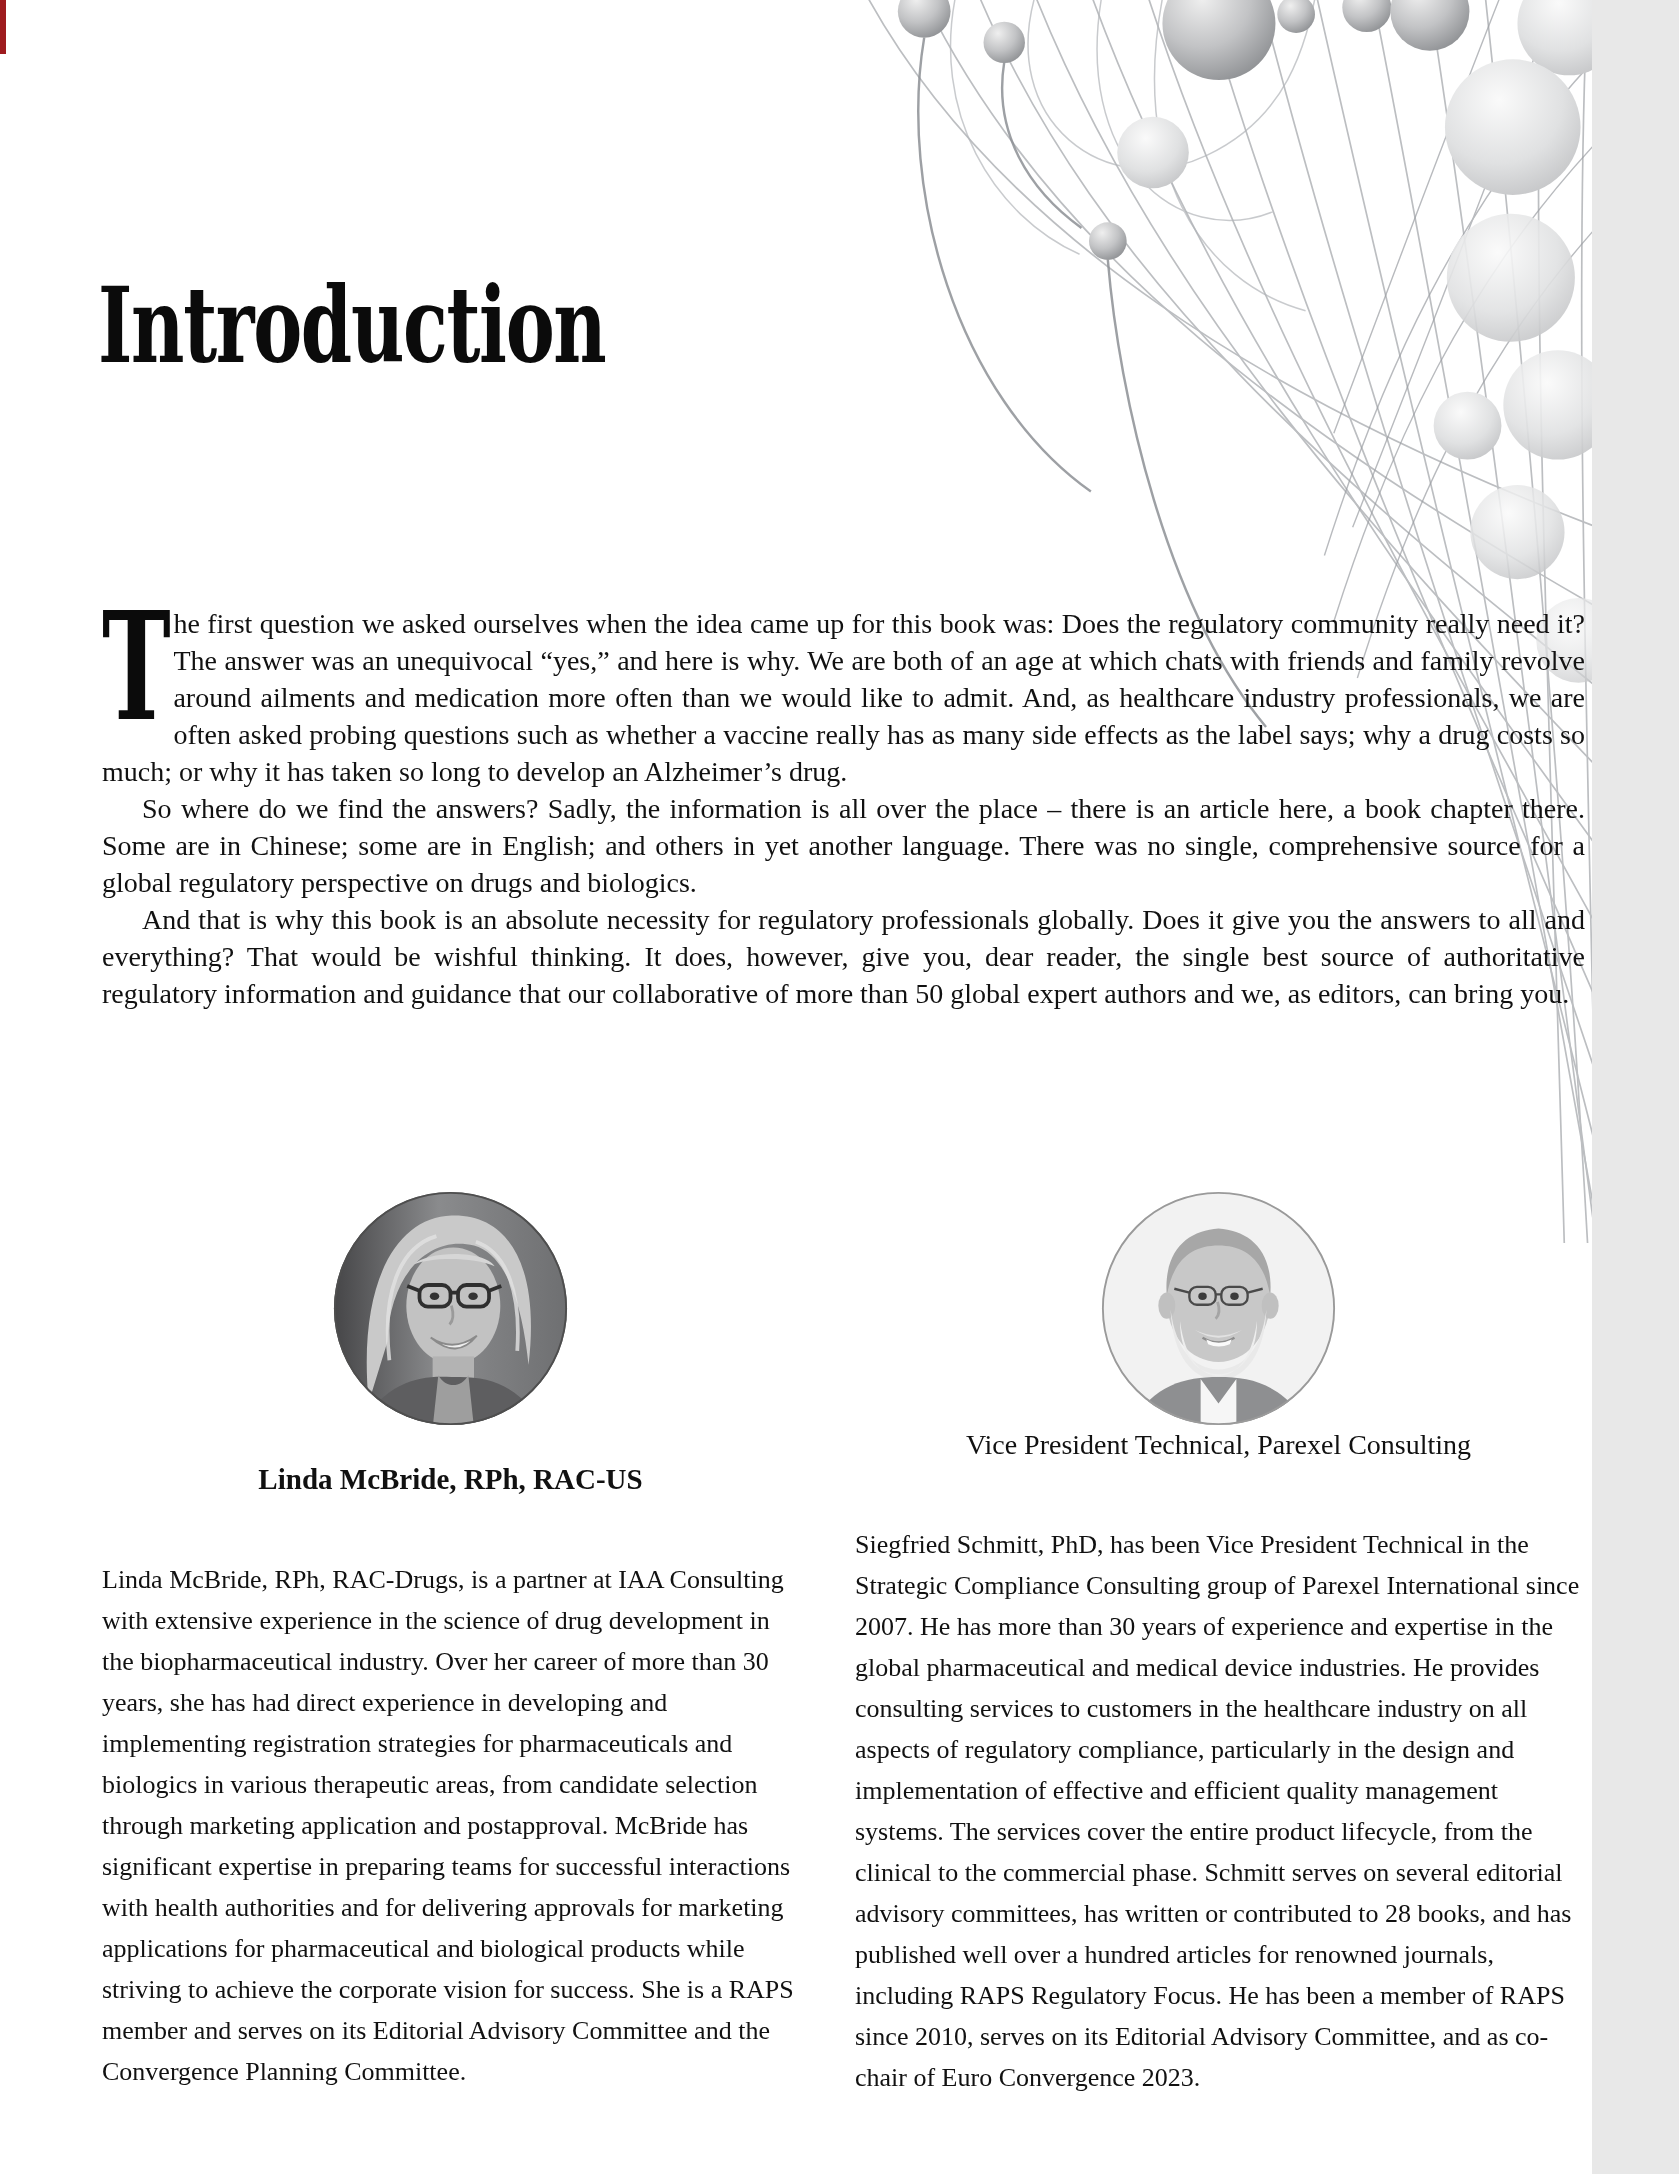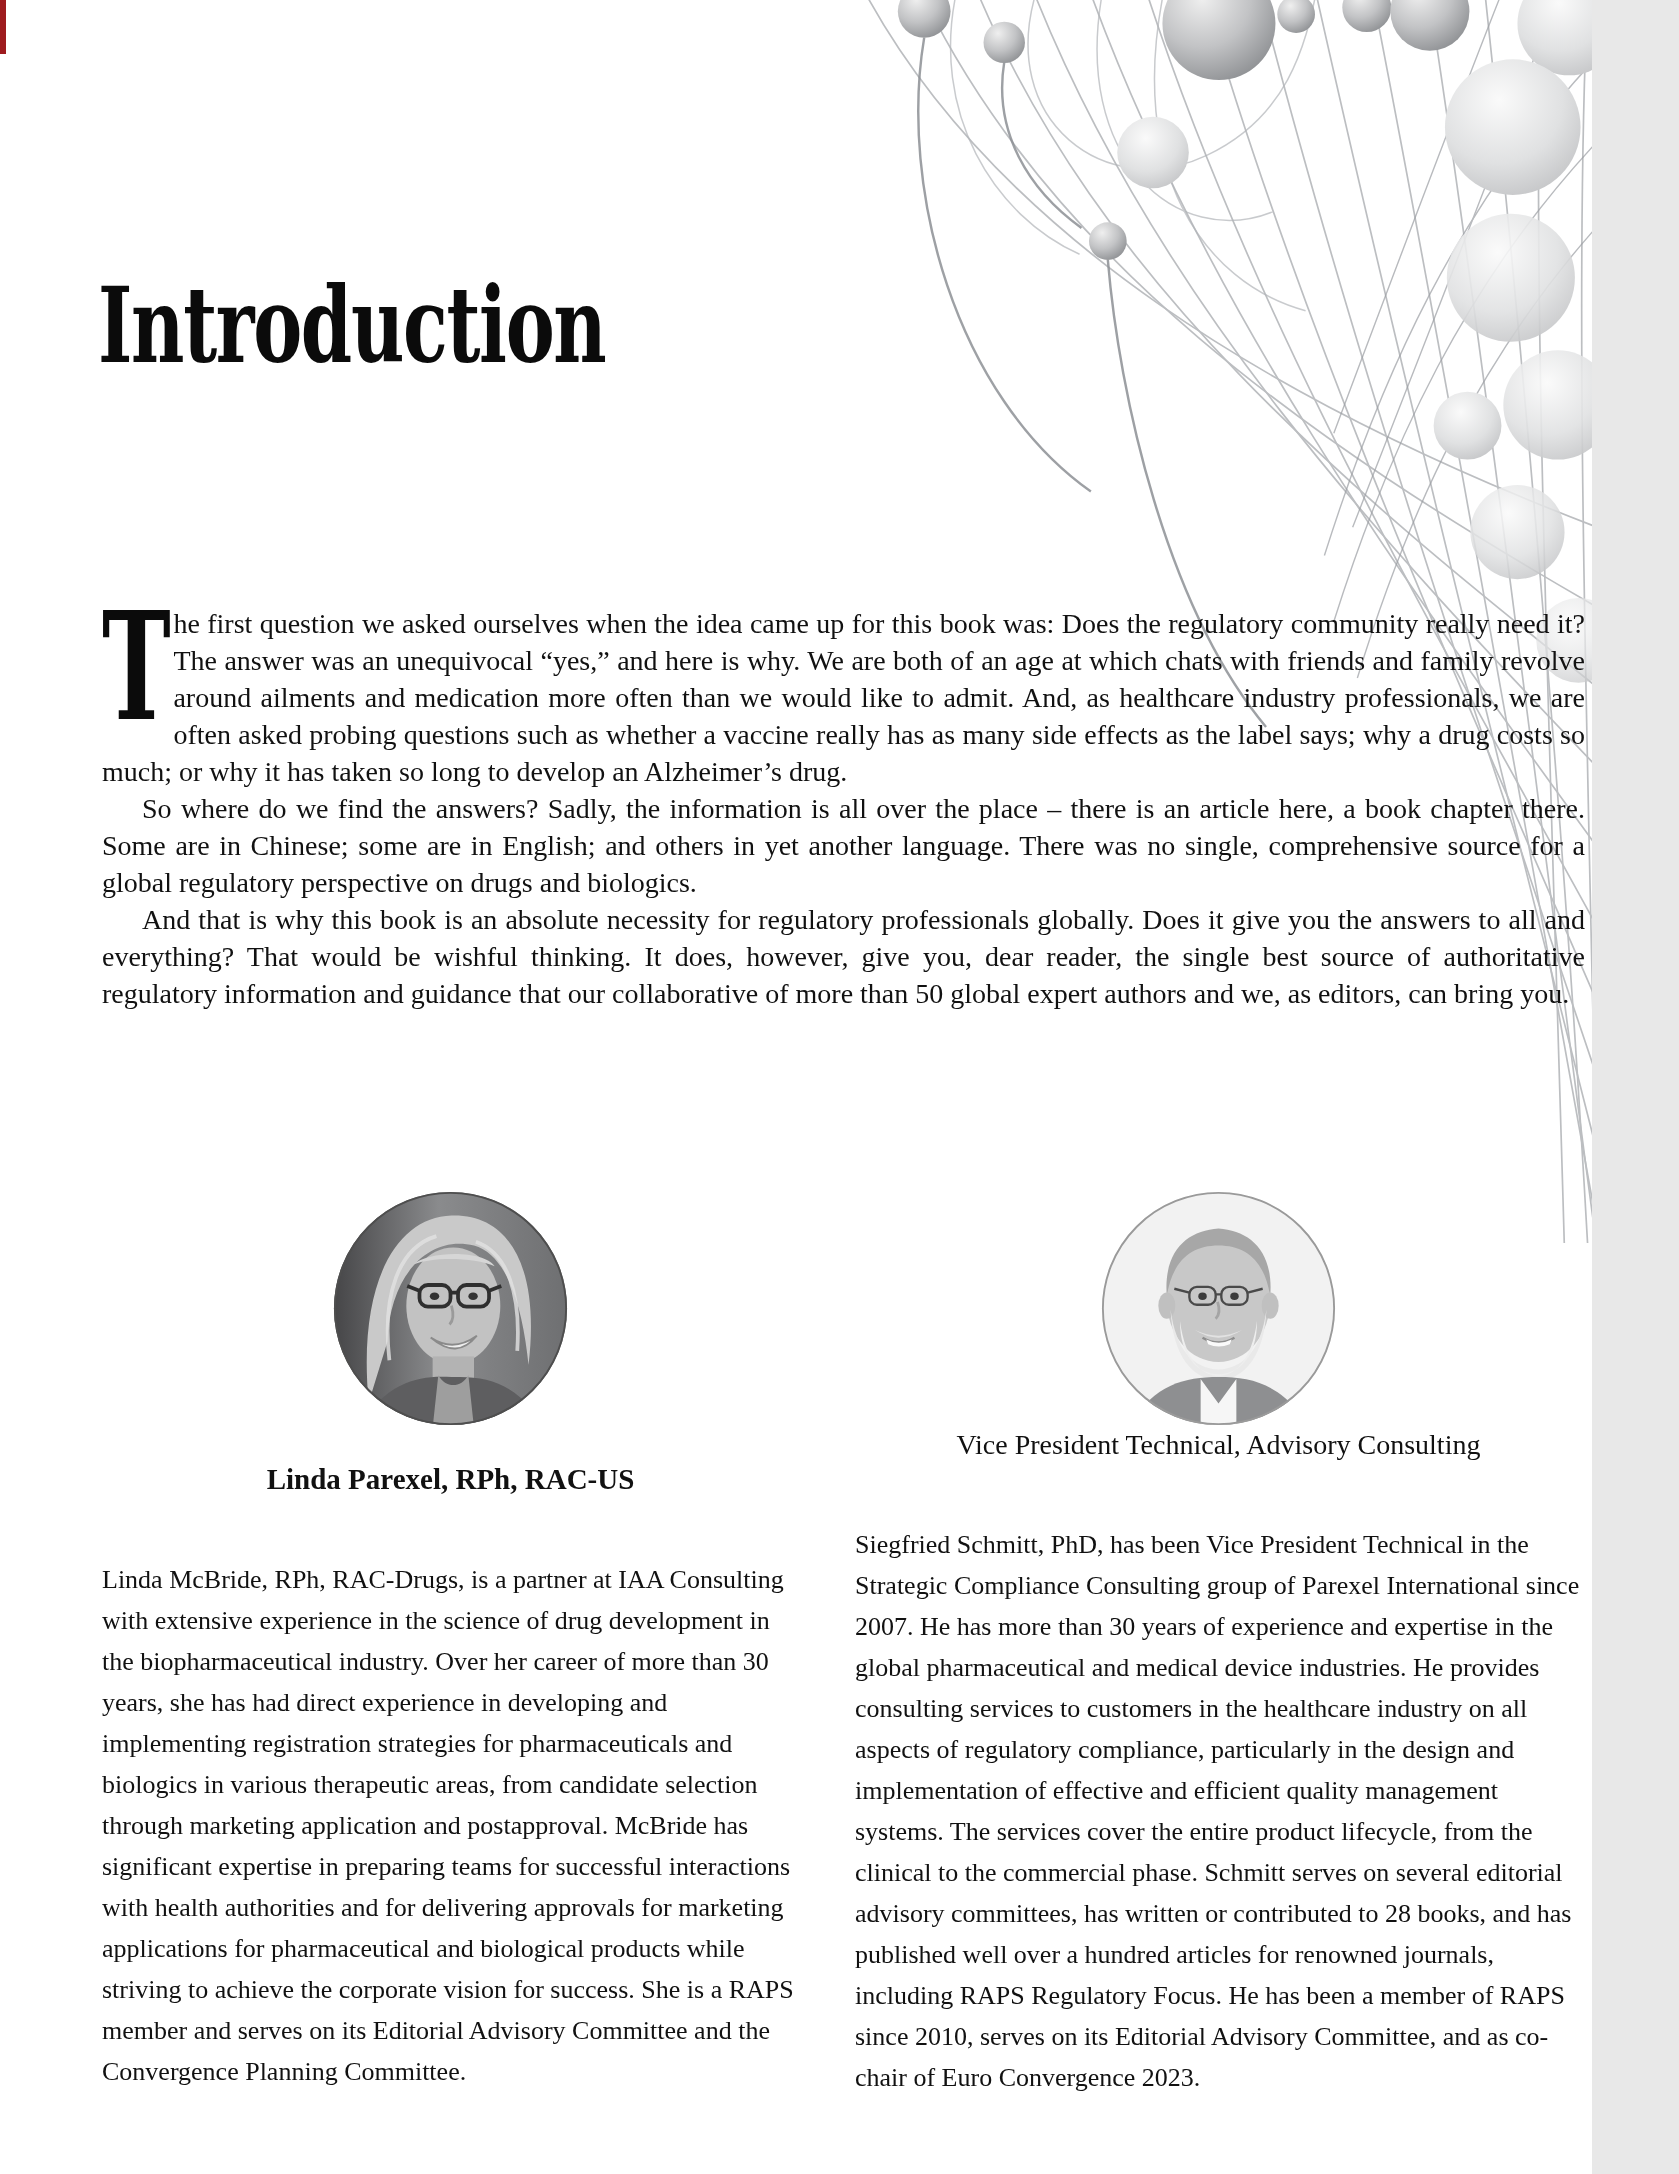--- a/index.html
+++ b/index.html
@@ -213,21 +213,21 @@
             <ellipse cx="149" cy="112" rx="5" ry="4" fill="#333"></ellipse>
             <path d="M126 122 q4 14 -2 20" stroke="#9a9a9a" stroke-width="3" fill="none"></path>
             <path d="M104 156 Q128 172 153 154 Q132 180 104 156 Z" fill="#efefef" stroke="#8a8a8a" stroke-width="2"></path>
             <rect x="106" y="176" width="44" height="36" fill="#b3b3b3"></rect>
             <path d="M26 252 C 58 202, 92 196, 126 198 C 166 196, 198 206, 226 252 Z" fill="#5e5e60"></path>
             <path d="M112 196 C 120 210, 136 210, 144 196 L 150 252 L 106 252 Z" fill="#9e9e9e"></path>
           </g>
           <circle cx="125" cy="125" r="123" fill="none" stroke="#4e4e4e" stroke-width="2"></circle>
         </svg>
       </div>
-      <div class="a-name">Linda Parexel, RPh, RAC-US</div>
+      <div class="a-name">Linda McBride, RPh, RAC-US</div>
       <div class="a-bio">Linda McBride, RPh, RAC-Drugs, is a partner at IAA Consulting with extensive experience in the science of drug development in the biopharmaceutical industry. Over her career of more than 30 years, she has had direct experience in developing and implementing registration strategies for pharmaceuticals and biologics in various therapeutic areas, from candidate selection through marketing application and postapproval. McBride has significant expertise in preparing teams for successful interactions with health authorities and for delivering approvals for marketing applications for pharmaceutical and biological products while striving to achieve the corporate vision for success. She is a RAPS member and serves on its Editorial Advisory Committee and the Convergence Planning Committee.</div>
     </div>
 
     <div class="author right">
       <div class="photo">
         <svg width="235" height="235" viewBox="0 0 250 250">
           <defs>
             <clipPath id="cpR">
                 <circle cx="125" cy="125" r="124"></circle>
               </clipPath>
@@ -252,21 +252,21 @@
             <path d="M84 138 C 90 182, 108 196, 125 197 C 142 196, 160 182, 166 138 C 166 176, 148 194, 125 195 C 102 194, 84 176, 84 138 Z" fill="#eeeeee"></path>
             <path d="M100 148 Q125 160 150 148 Q138 156 125 156 Q112 156 100 148 Z" fill="#e2e2e2"></path>
             <path d="M108 156 Q125 166 142 156" stroke="#8d8d8d" stroke-width="2.5" fill="none"></path>
             <path d="M112 158 Q125 165 139 158 L137 163 Q125 168 114 163 Z" fill="#fafafa"></path>
             <path d="M28 252 C 56 206, 88 198, 125 198 C 162 198, 194 206, 222 252 Z" fill="#8e8f91"></path>
             <path d="M106 200 L125 226 L144 200 L144 252 L106 252 Z" fill="#f6f6f6"></path>
           </g>
           <circle cx="125" cy="125" r="123" fill="none" stroke="#9a9a9a" stroke-width="2"></circle>
         </svg>
       </div>
-      <div class="a-role">Vice President Technical, Advisory Consulting</div>
+      <div class="a-role">Vice President Technical, Parexel Consulting</div>
       <div class="a-bio">Siegfried Schmitt, PhD, has been Vice President Technical in the Strategic Compliance Consulting group of Parexel International since 2007. He has more than 30 years of experience and expertise in the global pharmaceutical and medical device industries. He provides consulting services to customers in the healthcare industry on all aspects of regulatory compliance, particularly in the design and implementation of effective and efficient quality management systems. The services cover the entire product lifecycle, from the clinical to the commercial phase. Schmitt serves on several editorial advisory committees, has written or contributed to 28 books, and has published well over a hundred articles for renowned journals, including RAPS Regulatory Focus. He has been a member of RAPS since 2010, serves on its Editorial Advisory Committee, and as co-chair of Euro Convergence 2023.</div>
     </div>
 
   </div>
 
   <div class="folio">v</div>
 
 </div>
 
 

